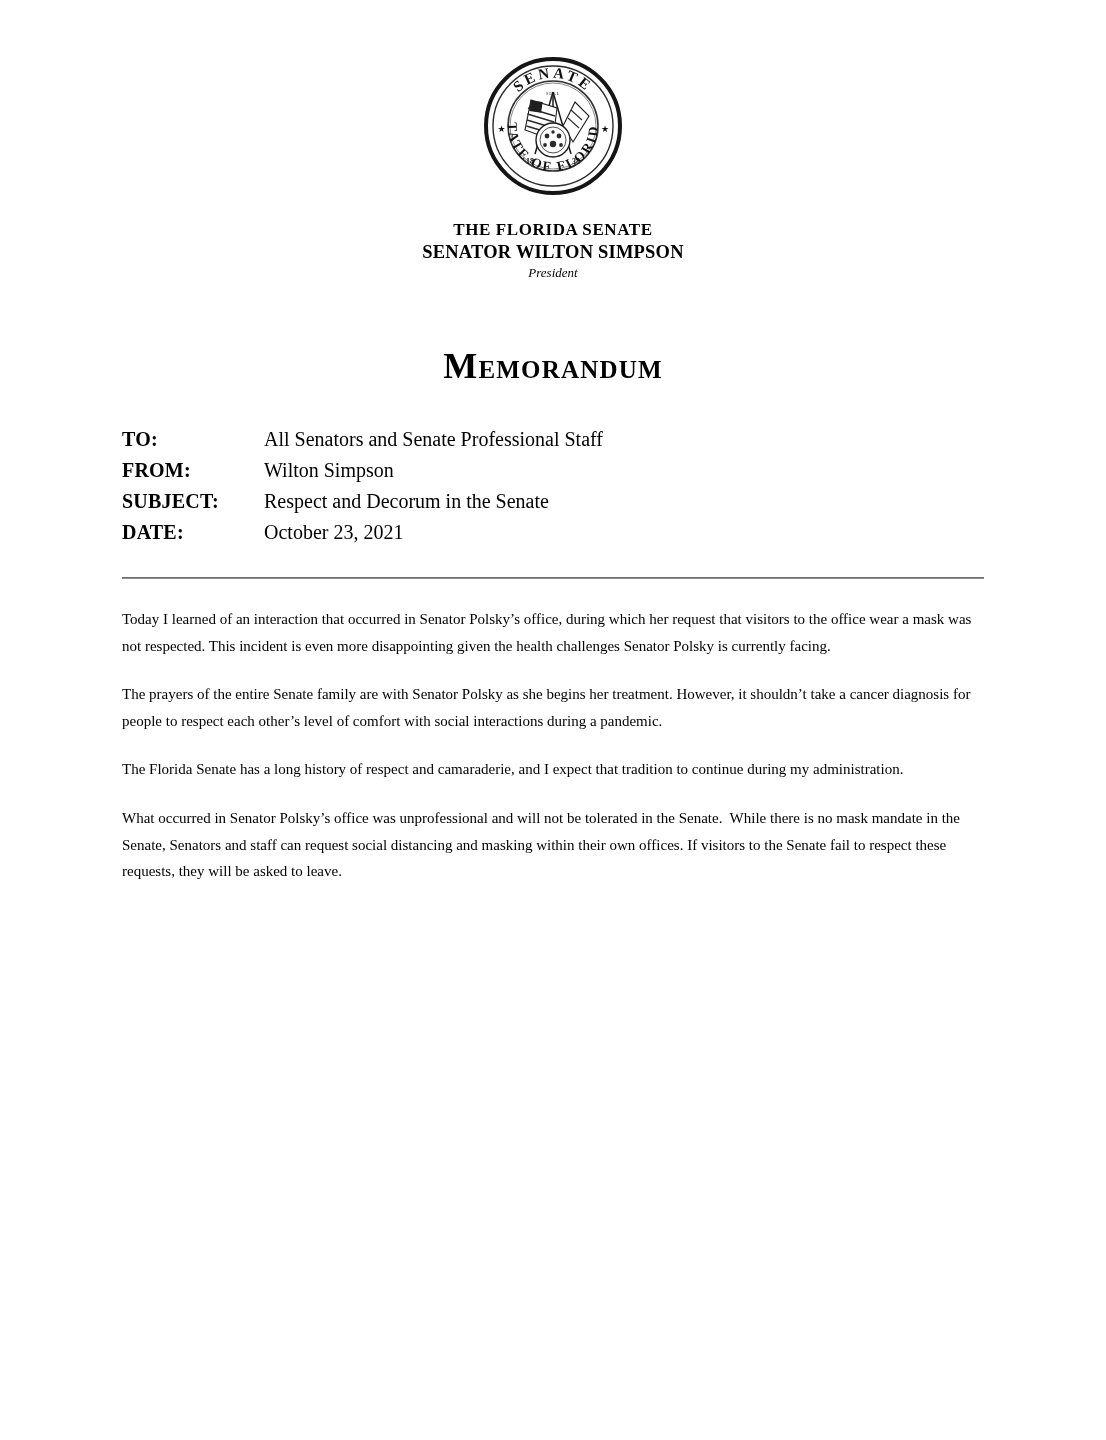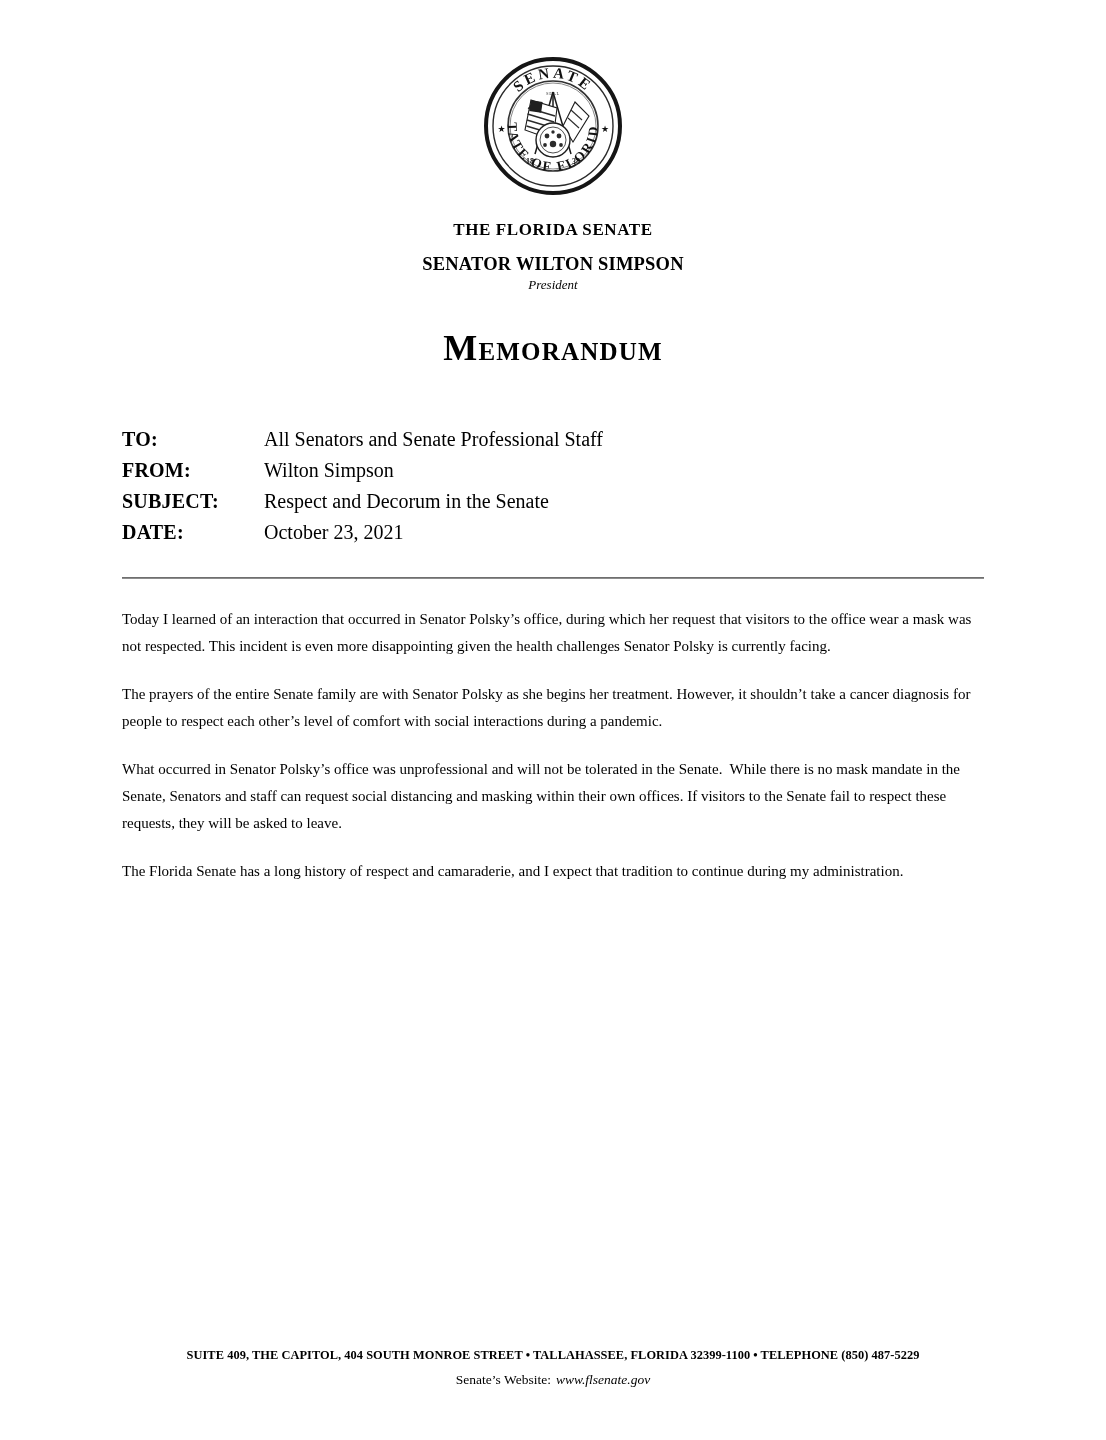--- a/index.html
+++ b/index.html
@@ -51,32 +51,32 @@
   .lh-title {
     font-size: 17px;
     font-weight: bold;
     letter-spacing: 0.6px;
     font-family: "Liberation Serif", "DejaVu Serif", serif;
   }
   .lh-sub {
     font-size: 18.5px;
     font-weight: bold;
     letter-spacing: 0.2px;
-    margin-top: 14px;
+    margin-top: 2px;
   }
   .lh-role {
     font-size: 13px;
     font-style: italic;
     margin-top: 1px;
   }
 
   
   .memo-heading {
     position: absolute;
-    top: 327px;
+    top: 345px;
     left: 0;
     right: 0;
     text-align: center;
   }
   .memo-heading .word {
     font-size: 36px;
     font-weight: bold;
     font-variant: small-caps;
     letter-spacing: 1.2px;
     font-family: "Liberation Serif", "DejaVu Serif", serif;
@@ -253,24 +253,18 @@
       <div class="field-label">DATE:</div>
       <div class="field-value">October 23, 2021</div>
     </div>
   </div>
 
   <div class="divider"></div>
 
   <div class="body-copy">
     <p>Today I learned of an interaction that occurred in Senator Polsky’s office, during which her request that visitors to the office wear a mask was not respected. This incident is even more disappointing given the health challenges Senator Polsky is currently facing.</p>
     <p>The prayers of the entire Senate family are with Senator Polsky as she begins her treatment. However, it shouldn’t take a cancer diagnosis for people to respect each other’s level of comfort with social interactions during a pandemic.</p>
+    <p>The Florida Senate has a long history of respect and camaraderie, and I expect that tradition to continue during my administration.</p>
     <p>What occurred in Senator Polsky’s office was unprofessional and will not be tolerated in the Senate.  While there is no mask mandate in the Senate, Senators and staff can request social distancing and masking within their own offices. If visitors to the Senate fail to respect these requests, they will be asked to leave.</p>
-    <p>The Florida Senate has a long history of respect and camaraderie, and I expect that tradition to continue during my administration.</p>
-  </div>
-
-  <div class="footer">
-    <div class="footer-address">SUITE 409, THE CAPITOL, 404 SOUTH MONROE STREET • TALLAHASSEE, FLORIDA 32399-1100 • TELEPHONE (850) 487-5229</div>
-    <div class="footer-web">
-      <span>Senate’s Website:</span><span class="url">www.flsenate.gov</span>
-    </div>
-  </div>
+  </div>
+
 
 </div>
 
 </body></html>

